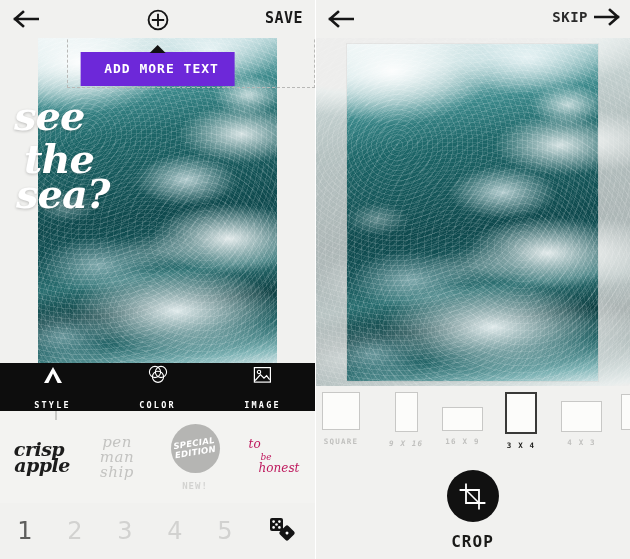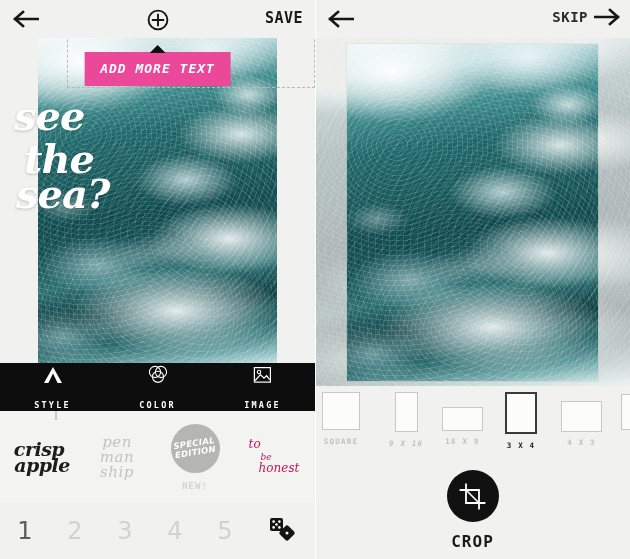--- a/index.html
+++ b/index.html
@@ -52,30 +52,29 @@
     letter-spacing: 0.5px;
     color: #2a2a2a;
     line-height: 22px;
   }
 
   
   .tooltip {
     position: absolute;
     left: 50%; transform: translateX(-50%);
     top: 52px;
-    background: #ec4899;
+    background: #6d28d9;
     color: #ffffff;
-    padding: 9px 16px 10px 16px;
+    padding: 9px 16px 10px 24px;
     font-family: "DejaVu Sans Mono", monospace;
     font-weight: bold;
     font-size: 13px;
     letter-spacing: 1px;
     z-index: 25;
     white-space: nowrap;
-    font-style: italic;
   }
   .tooltip::after {
     content: "";
     position: absolute;
     top: -7px; left: 50%; transform: translateX(-50%);
     border-left: 8px solid transparent;
     border-right: 8px solid transparent;
     border-bottom: 8px solid #111111;
   }
 

